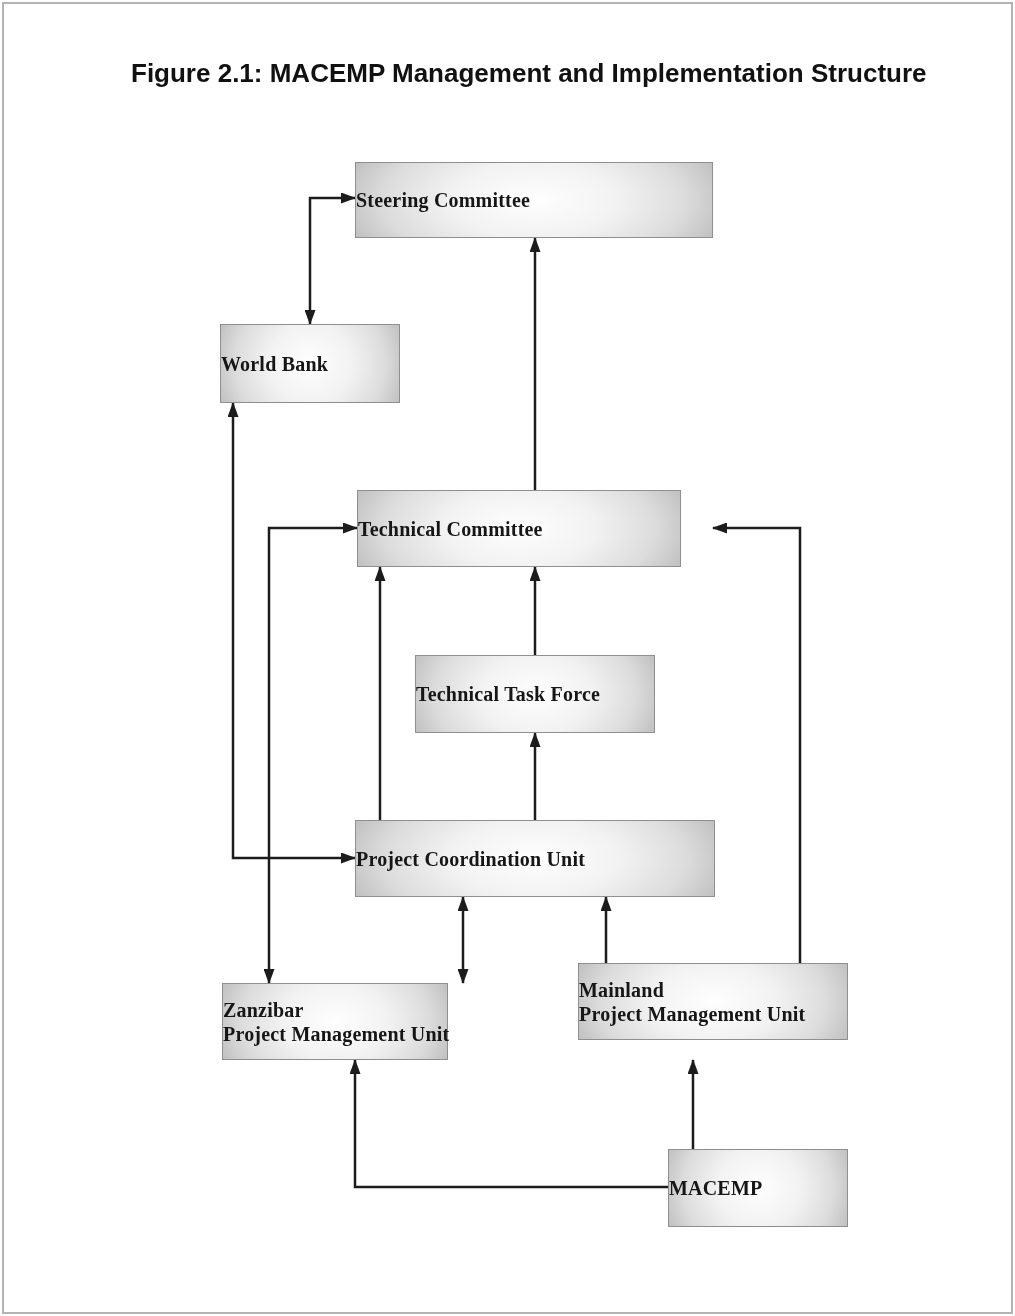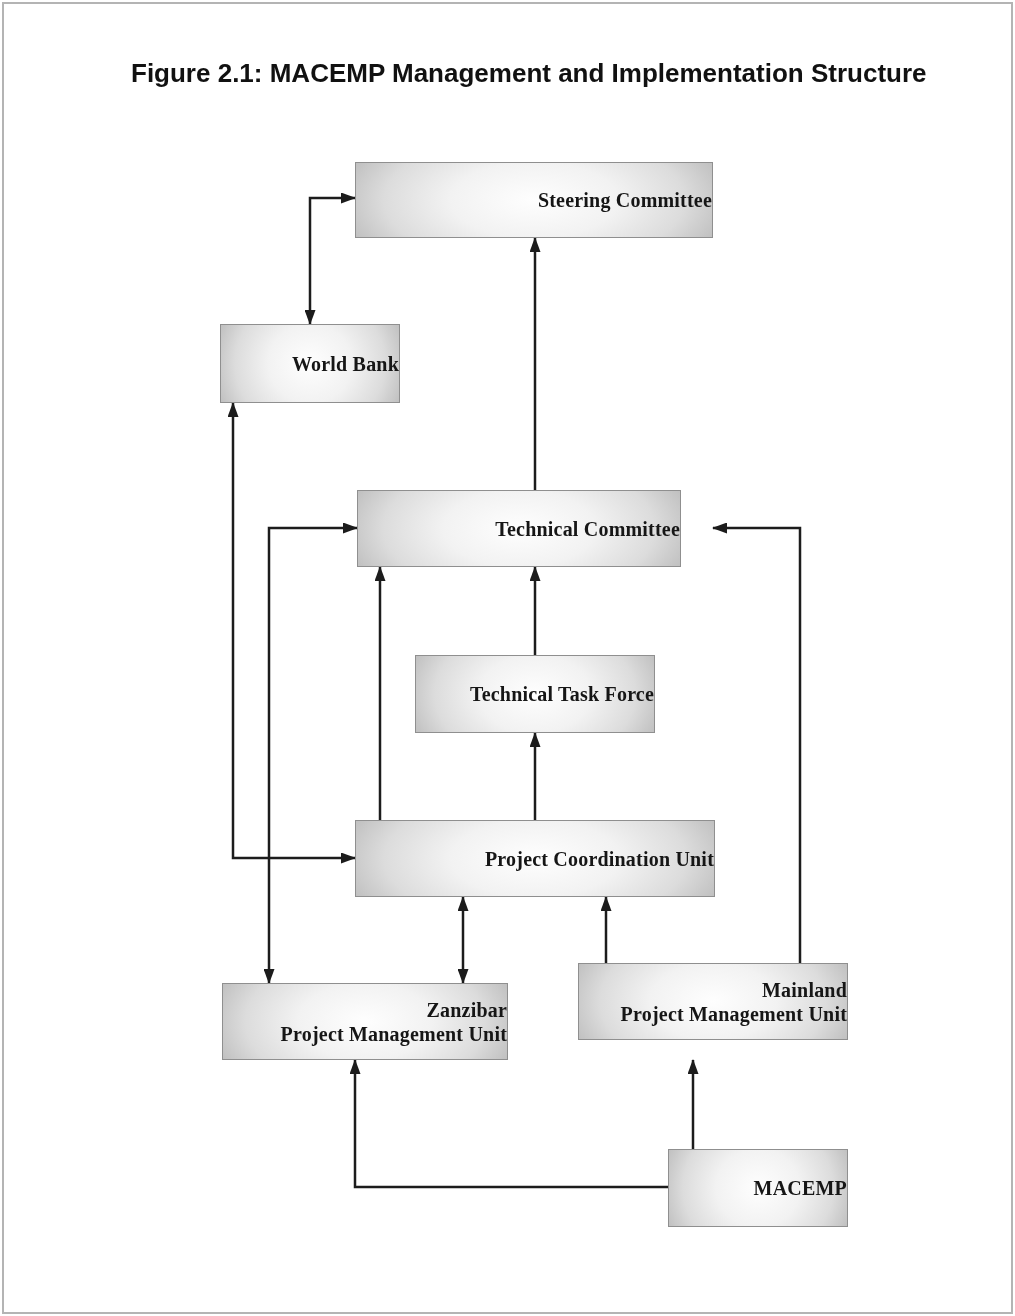--- a/index.html
+++ b/index.html
@@ -26,26 +26,25 @@
     white-space:nowrap;
   }
   .connectors{
     position:absolute;left:0;top:0;
   }
   .node{
     position:absolute;
     box-sizing:border-box;
     display:flex;
     flex-direction:column;
-    align-items:flex-end;
+    align-items:flex-start;
     justify-content:center;
     border:1px solid #8f8f8f;
     background:radial-gradient(ellipse 62% 135% at 50% 50%,
       #fefefe 0%, #f2f2f2 38%, #dcdcdc 68%, #b1b1b1 100%);
-    padding-left:36px;
   }
   .node-label{
     font-weight:bold;
     font-size:20px;
     line-height:24px;
     color:#161616;
     text-align:center;
     letter-spacing:0.2px;
     white-space:nowrap;
   }
@@ -94,21 +93,21 @@
   </div>
 
   <div class="node" style="left:415px;top:655px;width:240px;height:78px">
     <span class="node-label">Technical Task Force</span>
   </div>
 
   <div class="node" style="left:355px;top:820px;width:360px;height:77px">
     <span class="node-label">Project Coordination Unit</span>
   </div>
 
-  <div class="node" style="left:222px;top:983px;width:286px;height:77px">
+  <div class="node" style="left:222px;top:983px;width:226px;height:77px">
     <span class="node-label">Zanzibar</span>
     <span class="node-label">Project Management Unit</span>
   </div>
 
   <div class="node" style="left:578px;top:963px;width:270px;height:77px">
     <span class="node-label">Mainland</span>
     <span class="node-label">Project Management Unit</span>
   </div>
 
   <div class="node" style="left:668px;top:1149px;width:180px;height:78px">

